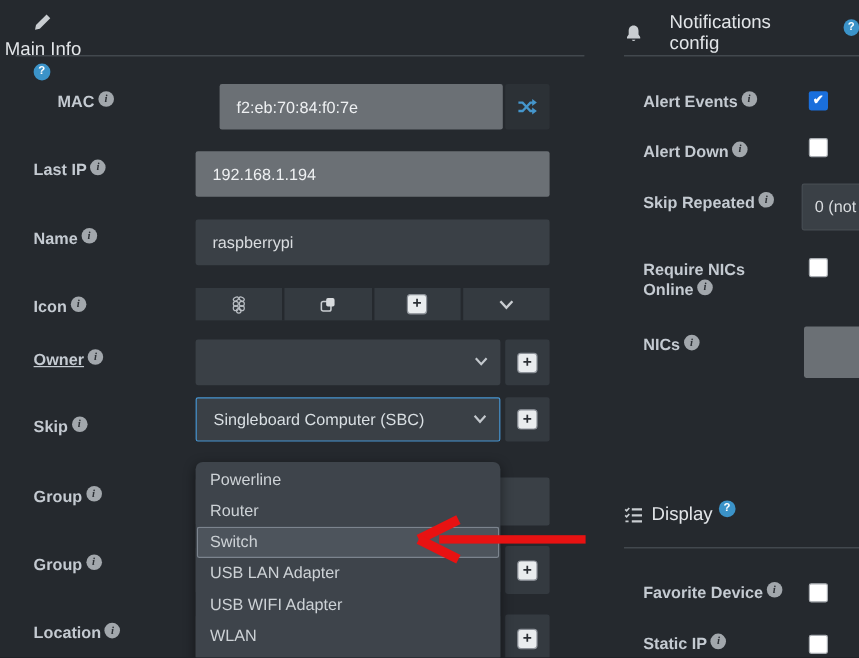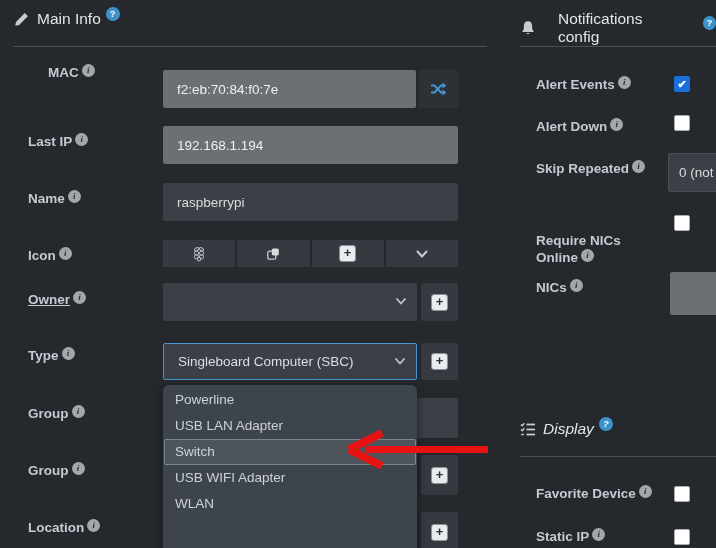--- a/index.html
+++ b/index.html
@@ -65,41 +65,41 @@
     font-size:13.5px; display:flex; align-items:center; padding-left:10px; white-space:nowrap; }
   .nics-box { position:absolute; left:670px; top:272px; width:80px; height:43px;
     background:#6b7075; border-radius:2px; }
   .red-arrow { position:absolute; left:340px; top:428px; z-index:30; }
 </style>
 </head>
 <body>
 
 <div id="screen">
 
-  <div class="sec-header" style="left:14px; top:10px;">
+  <div class="sec-header" style="left:4px; top:10px;flex-direction:column;">
     <svg width="16" height="16" viewBox="0 0 16 16">
       <path d="M10.8 2.1l3.1 3.1-8.8 8.8-3.9.8.8-3.9z" fill="#c9cdd1"></path>
     </svg>
     <span>Main Info</span>
     <span class="q-badge">?</span>
   </div>
   <div class="divider" style="left:13px; top:46px; width:474px;"></div>
 
-  <div class="flabel" style="top:64px;padding-left:20px;"><span>MAC</span><span class="info-badge">i</span></div>
+  <div class="flabel" style="top:76px;padding-left:20px;"><span>MAC</span><span class="info-badge">i</span></div>
   <div class="flabel" style="top:133px;"><span>Last IP</span><span class="info-badge">i</span></div>
   <div class="flabel" style="top:190px;"><span>Name</span><span class="info-badge">i</span></div>
   <div class="flabel" style="top:247px;"><span>Icon</span><span class="info-badge">i</span></div>
   <div class="flabel" style="top:291px;text-decoration:underline;"><span>Owner</span><span class="info-badge">i</span></div>
-  <div class="flabel" style="top:347px;"><span>Type</span><span class="info-badge">i</span></div>
+  <div class="flabel" style="top:347px;"><span>Skip</span><span class="info-badge">i</span></div>
   <div class="flabel" style="top:405px;"><span>Group</span><span class="info-badge">i</span></div>
   <div class="flabel" style="top:462px;"><span>Group</span><span class="info-badge">i</span></div>
   <div class="flabel" style="top:519px;"><span>Location</span><span class="info-badge">i</span></div>
 
   <div class="ctl-row" style="top:70px; height:38px;">
-    <div class="tinput readonly" style="width:253px;">f2:eb:70:84:f0:7e</div>
+    <div class="tinput readonly" style="width:253px;margin-left:20px;">f2:eb:70:84:f0:7e</div>
     <div class="shuffle-btn">
       <svg width="18" height="18" viewBox="0 0 18 18">
         <g stroke="#4596cc" stroke-width="1.9" fill="none">
           <path d="M2 5.5h3.5l6.5 7h2.5"></path>
           <path d="M2 12.5h3.5l6.5-7h2.5"></path>
         </g>
         <polygon points="13.5,2.6 17.4,5.5 13.5,8.4" fill="#4596cc"></polygon>
         <polygon points="13.5,9.6 17.4,12.5 13.5,15.4" fill="#4596cc"></polygon>
       </svg>
     </div>
@@ -148,21 +148,21 @@
       <span></span>
       <svg class="chev" width="12" height="9" viewBox="0 0 12 9">
         <polyline points="1.5,1.5 6,6.5 10.5,1.5" fill="none" stroke="#c3c8cd" stroke-width="1.8"></polyline>
       </svg>
     </div>
     <div class="plus-cell" style="width:37px;">
       <span class="plus-sq">+</span>
     </div>
   </div>
 
-  <div class="ctl-row" style="top:343px; height:37px;">
+  <div class="ctl-row" style="top:331px; height:37px;">
     <div class="sel focused" style="width:254px; margin-right:4px;">
       <span>Singleboard Computer (SBC)</span>
       <svg class="chev" width="12" height="9" viewBox="0 0 12 9">
         <polyline points="1.5,1.5 6,6.5 10.5,1.5" fill="none" stroke="#c3c8cd" stroke-width="1.8"></polyline>
       </svg>
     </div>
     <div class="plus-cell" style="width:37px;">
       <span class="plus-sq">+</span>
     </div>
   </div>
@@ -180,22 +180,23 @@
 
   <div class="ctl-row" style="top:512px; height:40px;">
     <div class="sel" style="width:254px; margin-right:4px;"></div>
     <div class="plus-cell" style="width:37px;">
       <span class="plus-sq">+</span>
     </div>
   </div>
 
   <div class="dropdown">
     <div class="dd-option">Powerline</div>
+    <div class="dd-option">Router</div>
+    <div class="dd-option highlighted">Switch</div>
     <div class="dd-option">USB LAN Adapter</div>
-    <div class="dd-option highlighted">Switch</div>
     <div class="dd-option">USB WIFI Adapter</div>
     <div class="dd-option">WLAN</div>
   </div>
 
   <svg class="red-arrow" width="150" height="44" viewBox="0 0 150 44">
     <rect x="26" y="18" width="122" height="7" fill="#e81212"></rect>
     <line x1="9" y1="21.5" x2="42" y2="5" stroke="#e81212" stroke-width="8"></line>
     <line x1="9" y1="21.5" x2="42" y2="38" stroke="#e81212" stroke-width="8"></line>
   </svg>
 
@@ -215,27 +216,27 @@
     </span>
 
   <div class="rlabel" style="top:118px;"><span>Alert Down</span><span class="info-badge">i</span></div>
   <span class="checkbox unchecked" style="top:115px;"></span>
 
   <div class="rlabel" style="top:160px;"><span>Skip Repeated</span><span class="info-badge">i</span></div>
   <div class="mini-select">
       <span>0 (not</span>
     </div>
 
-  <div class="rlabel" style="top:232px;"><span>Require NICs</span><br><span>Online</span><span class="info-badge">i</span></div>
+  <div class="rlabel" style="top:216px;"><span>Require NICs</span><br><span>Online</span><span class="info-badge">i</span></div>
   <span class="checkbox unchecked" style="top:215px;"></span>
 
   <div class="rlabel" style="top:279px;"><span>NICs</span><span class="info-badge">i</span></div>
   <div class="nics-box"></div>
 
-  <div class="sec-header" style="left:520px; top:420px;font-style:italic;">
+  <div class="sec-header" style="left:520px; top:420px;">
     <svg width="16" height="15" viewBox="0 0 16 15">
       <g stroke="#c9cdd1" stroke-width="1.8" fill="none">
         <line x1="6.5" y1="2.5" x2="15" y2="2.5"></line>
         <line x1="6.5" y1="7.5" x2="15" y2="7.5"></line>
         <line x1="6.5" y1="12.5" x2="15" y2="12.5"></line>
       </g>
       <g stroke="#c9cdd1" stroke-width="1.4" fill="none">
         <polyline points="1,2.5 2.2,3.7 4.4,1.3"></polyline>
         <polyline points="1,7.5 2.2,8.7 4.4,6.3"></polyline>
         <line x1="1.2" y1="12.5" x2="3.8" y2="12.5"></line>

